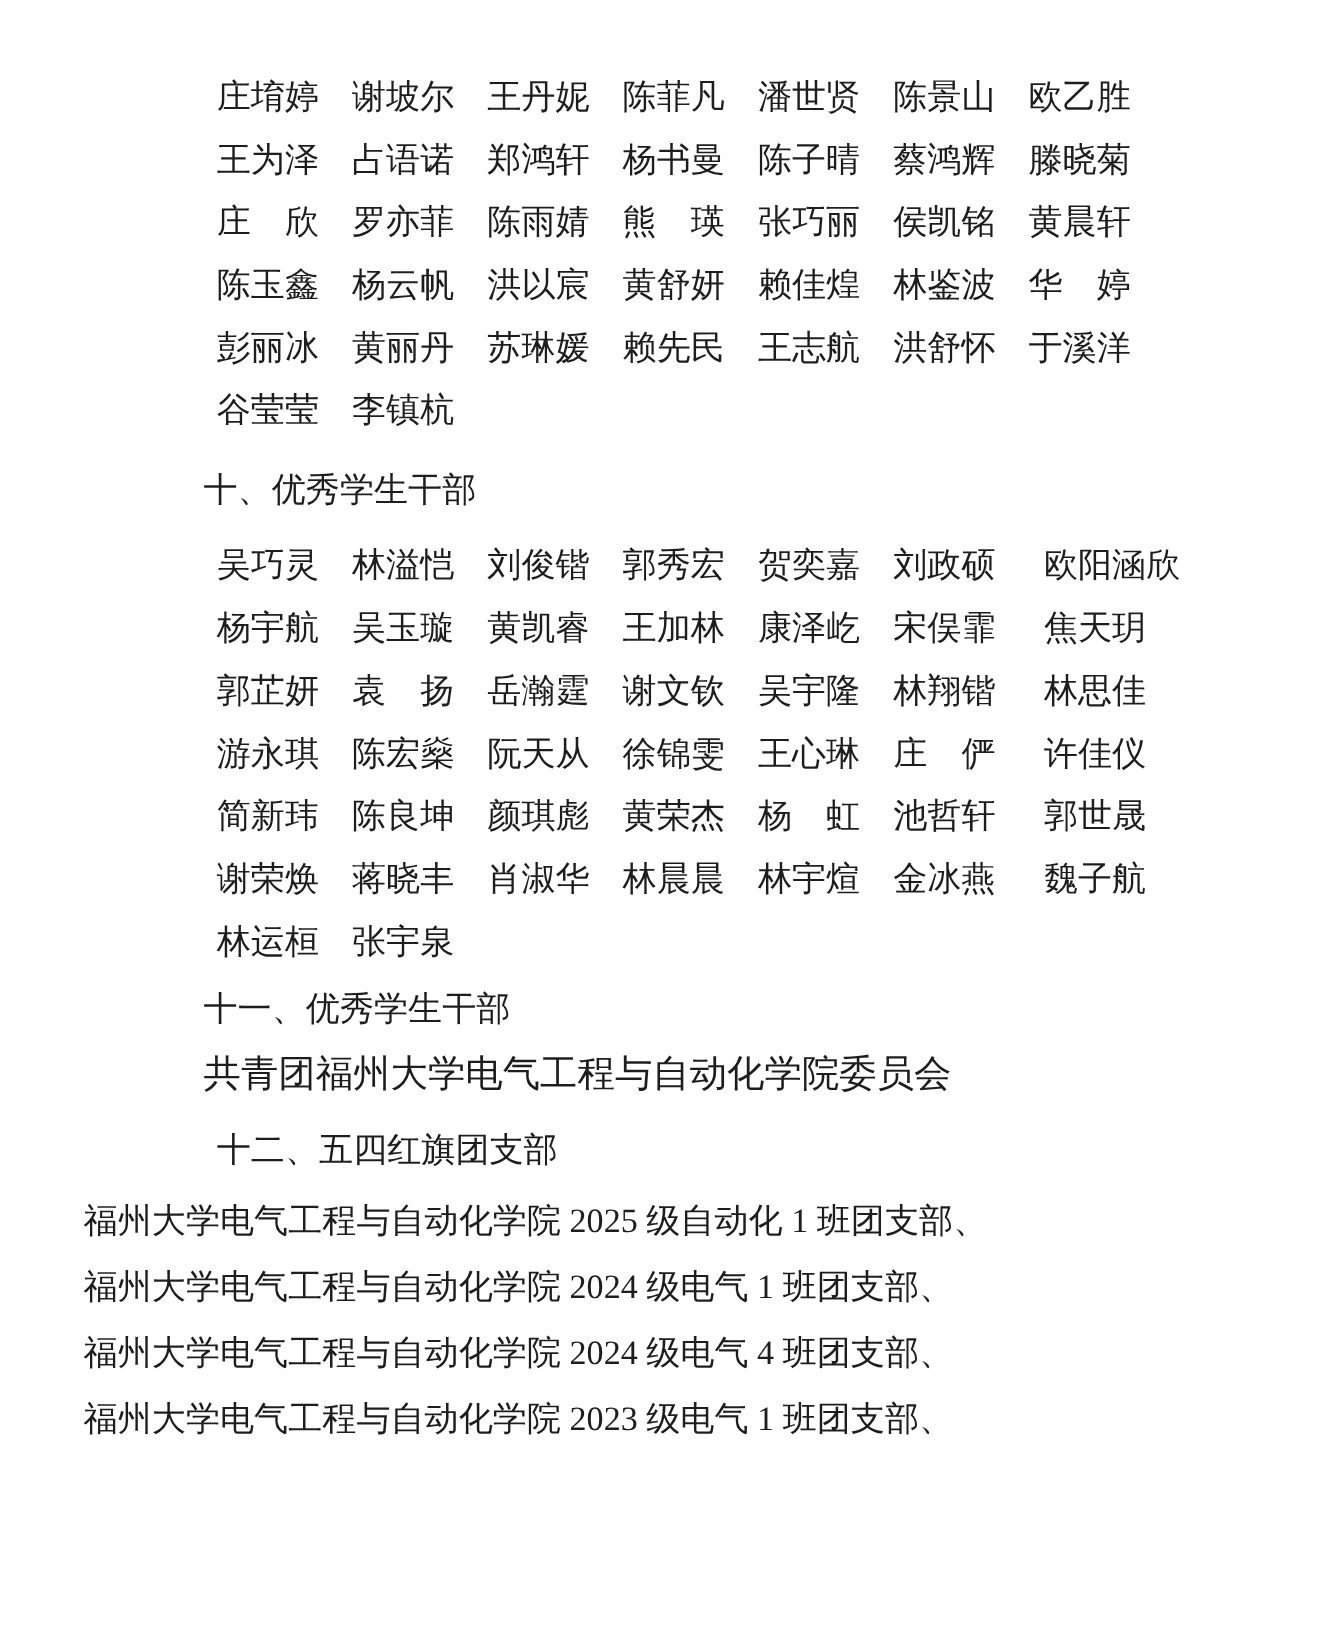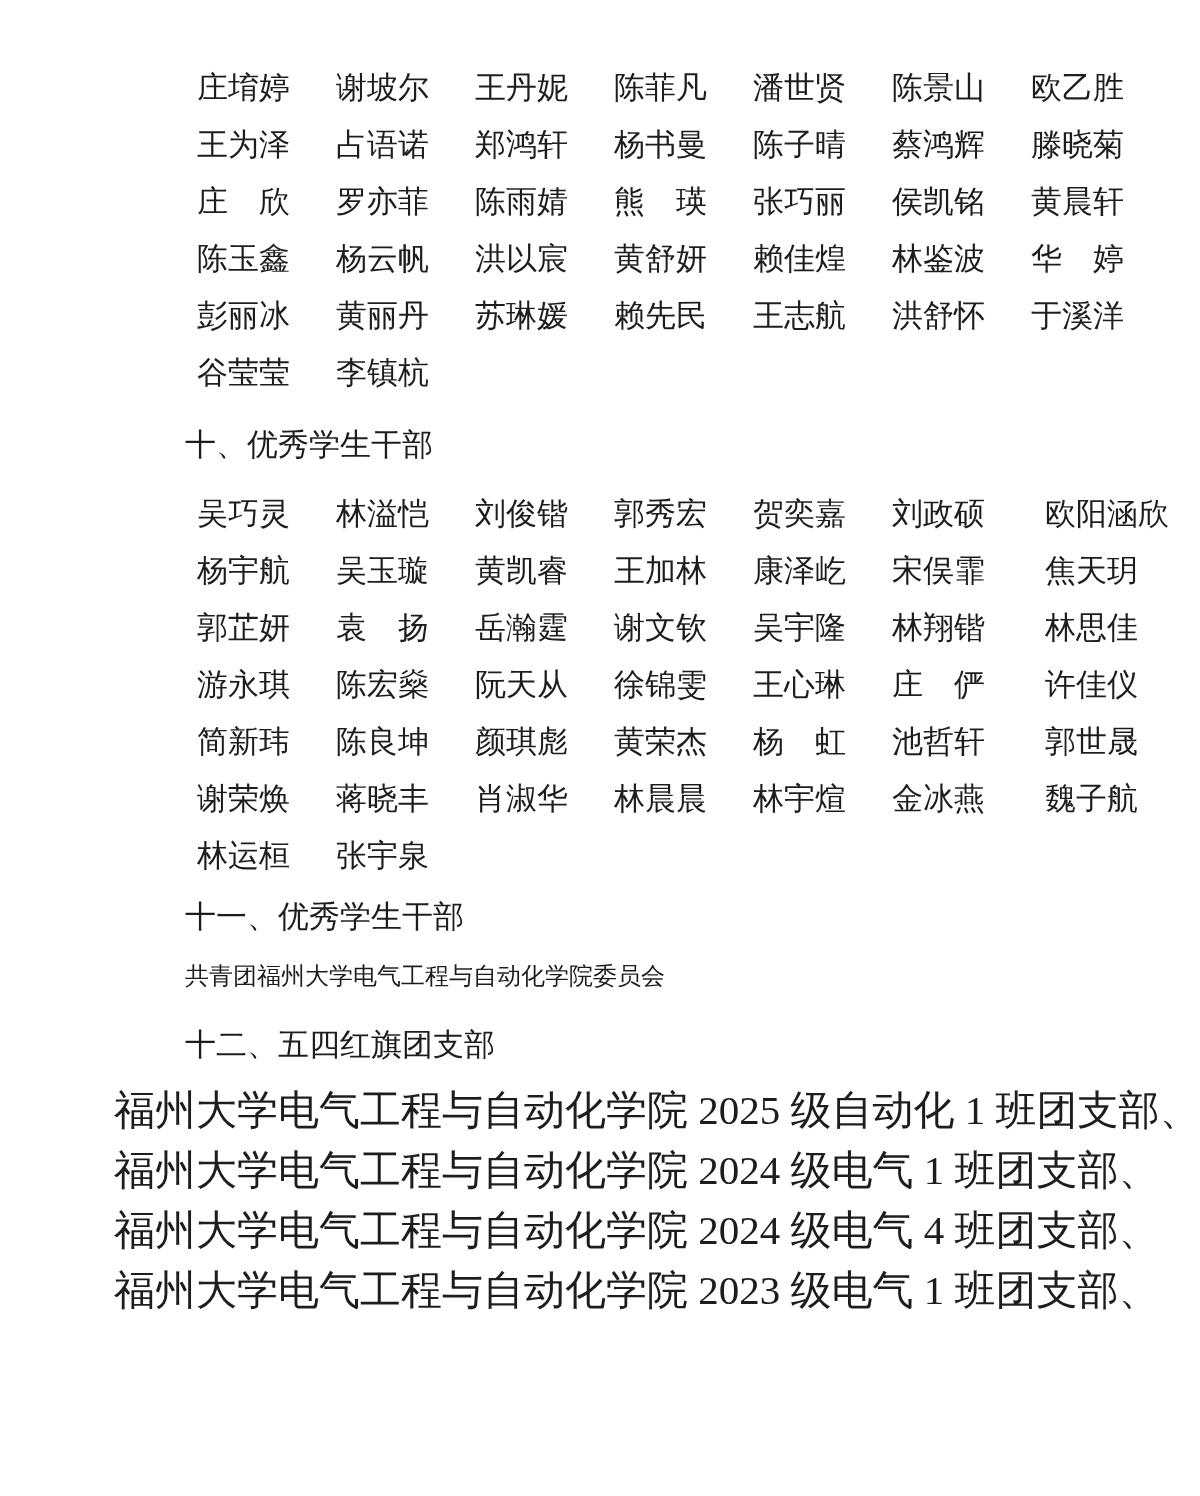--- a/index.html
+++ b/index.html
@@ -14,21 +14,21 @@
     overflow: hidden;
     font-family: "Liberation Serif", "DejaVu Serif", serif;
   }
   .page {
     padding-top: 59px;
   }
   
   .name-row {
     display: flex;
     align-items: center;
-    gap: 46px;
+    gap: 30px;
     height: 57px;
     padding-left: 197px;
     font-size: 31px;
     line-height: 57px;
   }
   .name {
     flex: 0 0 93px;
     white-space: pre;
     overflow: visible;
   }
@@ -39,33 +39,33 @@
   .heading {
     font-family: "Liberation Sans", "DejaVu Sans", sans-serif;
     font-weight: 400;
     font-size: 31px;
     line-height: 40px;
     padding-left: 185px;
     margin: 0;
   }
   .h10 { margin: 24px 0 20px 0; }
   .h11 { margin: 13px 0 11px 0; }
-  .h12 { margin: 20px 0 15px 0; }
+  .h12 { margin: 20px 0 15px 12px; }
   
   .body-line {
-    font-size: 24px;
+    font-size: 34px;
     line-height: 57px;
     padding-left: 185px;
     margin: 0;
     white-space: pre;
   }
   .branch-line {
-    font-size: 41px;
+    font-size: 31px;
     line-height: 60px;
-    padding-left: 114px;
+    padding-left: 76px;
     margin: 0;
     white-space: pre;
   }
 </style>
 </head>
 <body>
 
 <main class="page">
 
   <section class="s9">

